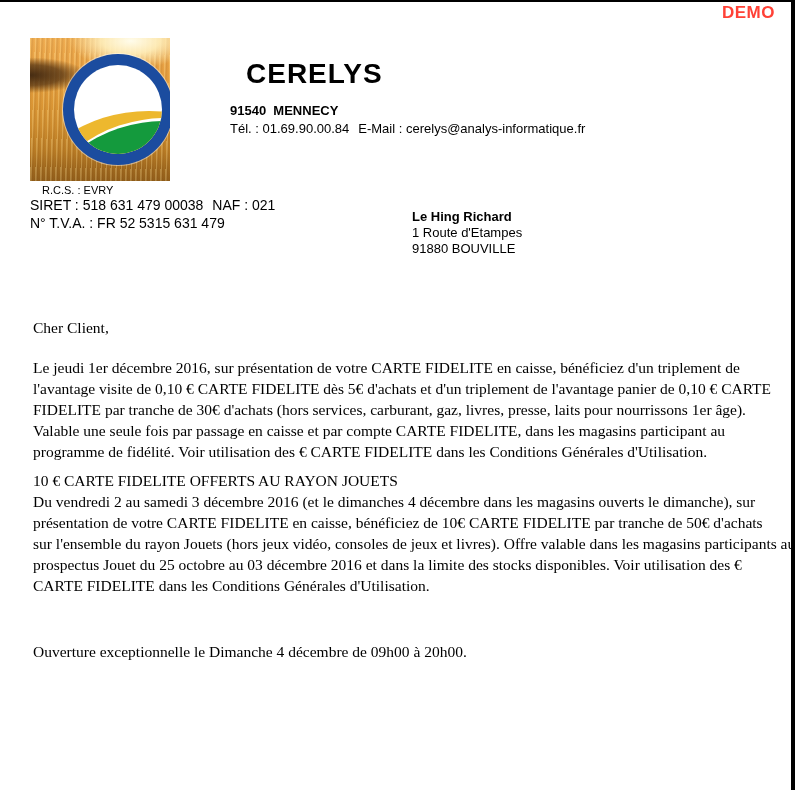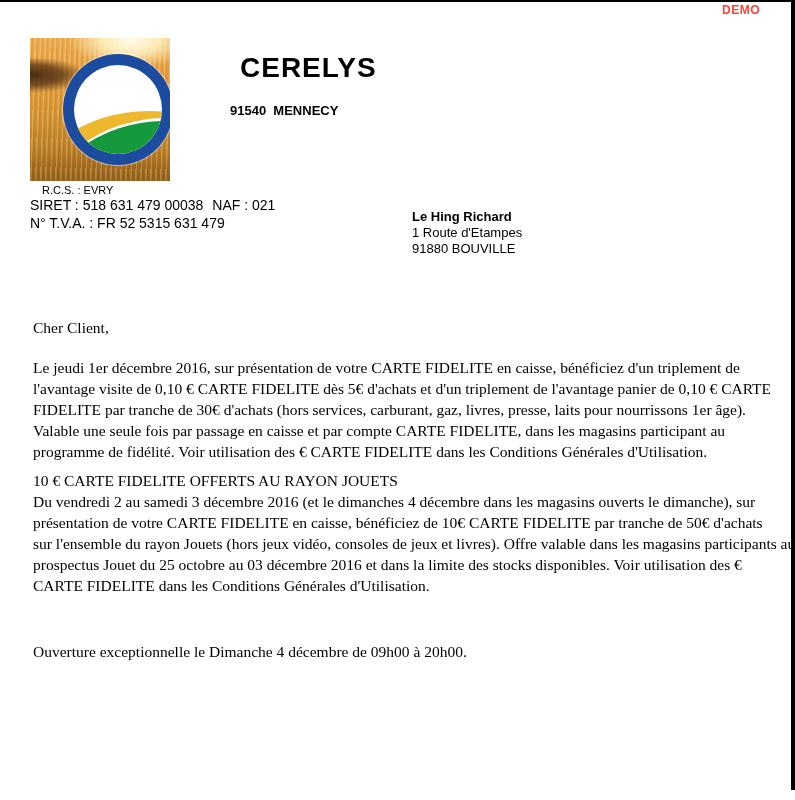--- a/index.html
+++ b/index.html
@@ -10,21 +10,21 @@
     background: #ffffff;
     overflow: hidden;
     font-family: "Liberation Sans", sans-serif;
     color: #000;
   }
   .top-edge { position: absolute; left: 0; top: 0; width: 795px; height: 2px; background: #000; }
   .right-edge { position: absolute; left: 791px; top: 0; width: 4px; height: 790px; background: #000; }
 
   .demo {
     position: absolute; left: 722px; top: 3px;
-    font-size: 12px; font-weight: bold; letter-spacing: 0.5px;
+    font-size: 17px; font-weight: bold; letter-spacing: 0.5px;
   }
 
   
   .logo { position: absolute; left: 30px; top: 38px; width: 140px; height: 143px; overflow: hidden; }
   .logo-bg {
     position: absolute; inset: 0;
     background:
       radial-gradient(ellipse 58% 26% at 72% 2%, rgba(255,252,235,1) 0%, rgba(255,240,190,0.9) 35%, rgba(250,210,120,0) 75%),
       radial-gradient(ellipse 52% 16% at 0% 26%, rgba(62,38,16,0.95) 0%, rgba(84,52,20,0.75) 45%, rgba(120,80,30,0) 78%),
       repeating-linear-gradient(92deg, rgba(255,225,150,0.30) 0px, rgba(255,225,150,0.30) 1px, rgba(150,95,30,0.22) 2px, rgba(200,140,50,0.12) 4px, rgba(255,225,150,0) 5px),
@@ -37,21 +37,21 @@
   }
   .logo-inner {
     position: absolute; left: 11px; top: 11px; width: 88px; height: 89px;
     border-radius: 50%; background: #fff; overflow: hidden;
   }
   .hill { position: absolute; border-radius: 50%; }
   .hill-y { left: -50%; top: 52%; width: 270%; height: 200%; background: #EDB82E; }
   .hill-g { left: -35%; top: 60%; width: 280%; height: 220%; background: #149A3D; border-top: 3px solid #fff; }
 
   
-  .company { position: absolute; left: 230px; top: 42px; margin: 10px; font-size: 28px; font-weight: bold; letter-spacing: 1px; }
+  .company { position: absolute; left: 230px; top: 42px; margin: 16px; font-size: 28px; font-weight: bold; letter-spacing: 1px; }
   .city    { position: absolute; left: 230px; top: 103px; font-size: 13px; font-weight: bold; }
   .tel     { position: absolute; left: 230px; top: 121px; font-size: 13px; }
   .gap2 { margin-left: 9px; }
   .pre { white-space: pre; }
 
   .rcs   { position: absolute; left: 33px; top: 184px; font-size: 11px; padding-left: 9px; }
   .siret { position: absolute; left: 30px; top: 197px; font-size: 14px; }
   .tva   { position: absolute; left: 30px; top: 215px; font-size: 14px; }
 
   .recipient { position: absolute; left: 412px; top: 209px; font-size: 13px; line-height: 16px; }
@@ -80,20 +80,21 @@
     <div class="logo-ring">
       <div class="logo-inner">
         <div class="hill hill-y"></div>
         <div class="hill hill-g"></div>
       </div>
     </div>
   </div>
 
   <h1 class="company">CERELYS</h1>
   <div class="city pre">91540  MENNECY</div>
+  <div class="tel"><span>Tél. :</span> <span>01.69.90.00.84</span><span class="gap2">E-Mail :</span> <span>cerelys@analys-informatique.fr</span></div>
 
   <div class="rcs">R.C.S. : EVRY</div>
   <div class="siret"><span>SIRET : 518 631 479 00038</span><span class="gap2">NAF : 021</span></div>
   <div class="tva">N° T.V.A. : FR 52 5315 631 479</div>
 
   <div class="recipient">
     <div class="name">Le Hing Richard</div>
     <div>1 Route d'Etampes</div>
     <div>91880 BOUVILLE</div>
   </div>

